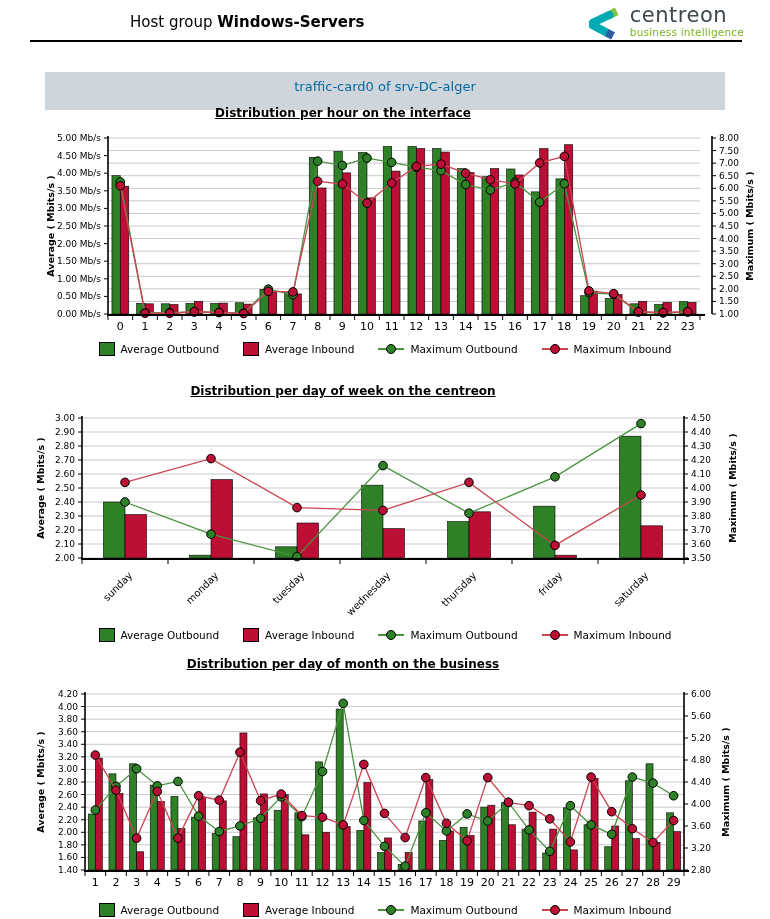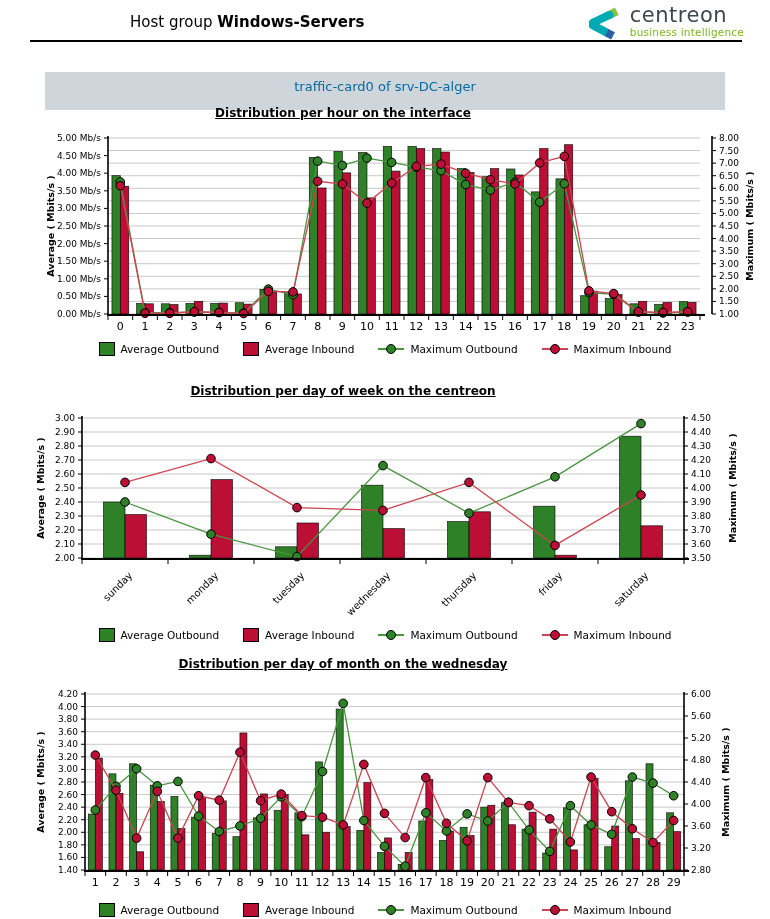--- a/index.html
+++ b/index.html
@@ -429,21 +429,21 @@
       <span>Maximum Outbound</span>
     </span>
   <span class="li">
       <span class="line-icon red">
         <i class="dot"></i>
       </span>
       <span>Maximum Inbound</span>
     </span>
 </div>
 
-<div class="abs chart-title" style="top:657px">Distribution per day of month on the wednesday</div>
+<div class="abs chart-title" style="top:657px">Distribution per day of month on the business</div>
 <svg class="abs" style="left:0;top:676px" width="770" height="226">
     <line x1="85" y1="18" x2="684" y2="18" stroke="#c9c9c9" stroke-width="1"></line>
     <line x1="85" y1="30.57142857142857" x2="684" y2="30.57142857142857" stroke="#c9c9c9" stroke-width="1"></line>
     <line x1="85" y1="43.14285714285714" x2="684" y2="43.14285714285714" stroke="#c9c9c9" stroke-width="1"></line>
     <line x1="85" y1="55.714285714285715" x2="684" y2="55.714285714285715" stroke="#c9c9c9" stroke-width="1"></line>
     <line x1="85" y1="68.28571428571428" x2="684" y2="68.28571428571428" stroke="#c9c9c9" stroke-width="1"></line>
     <line x1="85" y1="80.85714285714286" x2="684" y2="80.85714285714286" stroke="#c9c9c9" stroke-width="1"></line>
     <line x1="85" y1="93.42857142857143" x2="684" y2="93.42857142857143" stroke="#c9c9c9" stroke-width="1"></line>
     <line x1="85" y1="106" x2="684" y2="106" stroke="#c9c9c9" stroke-width="1"></line>
     <line x1="85" y1="118.57142857142857" x2="684" y2="118.57142857142857" stroke="#c9c9c9" stroke-width="1"></line>

